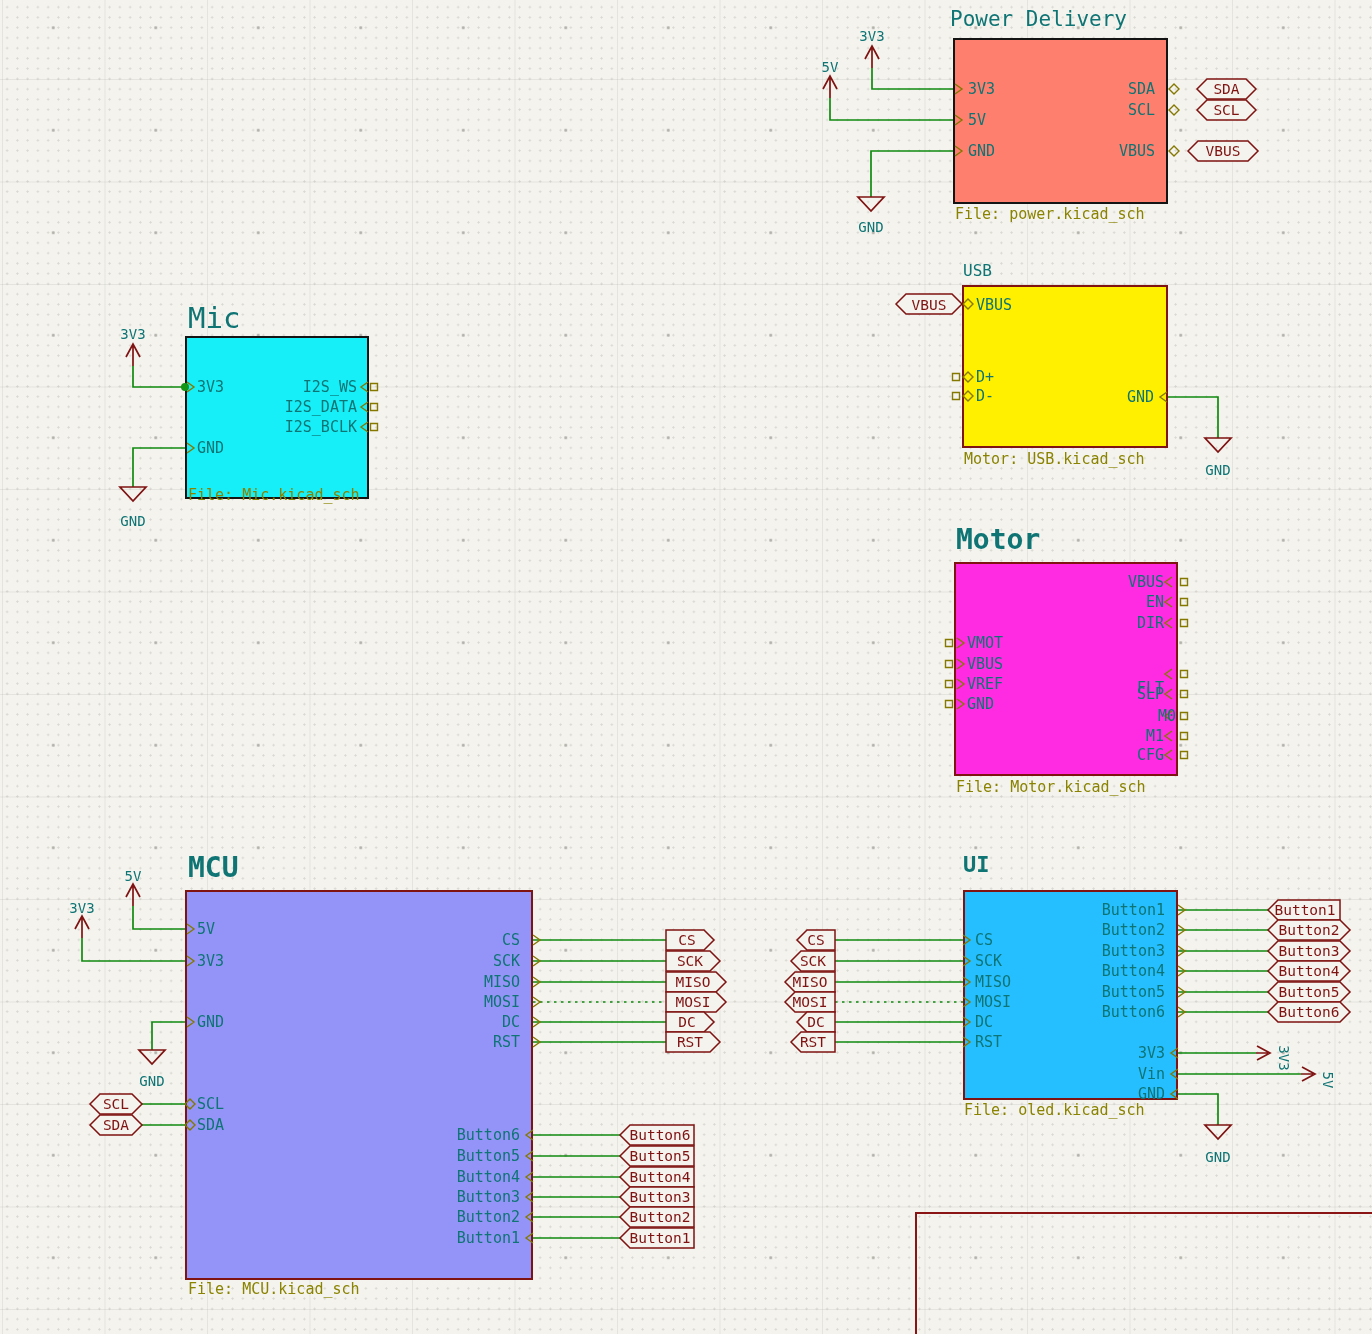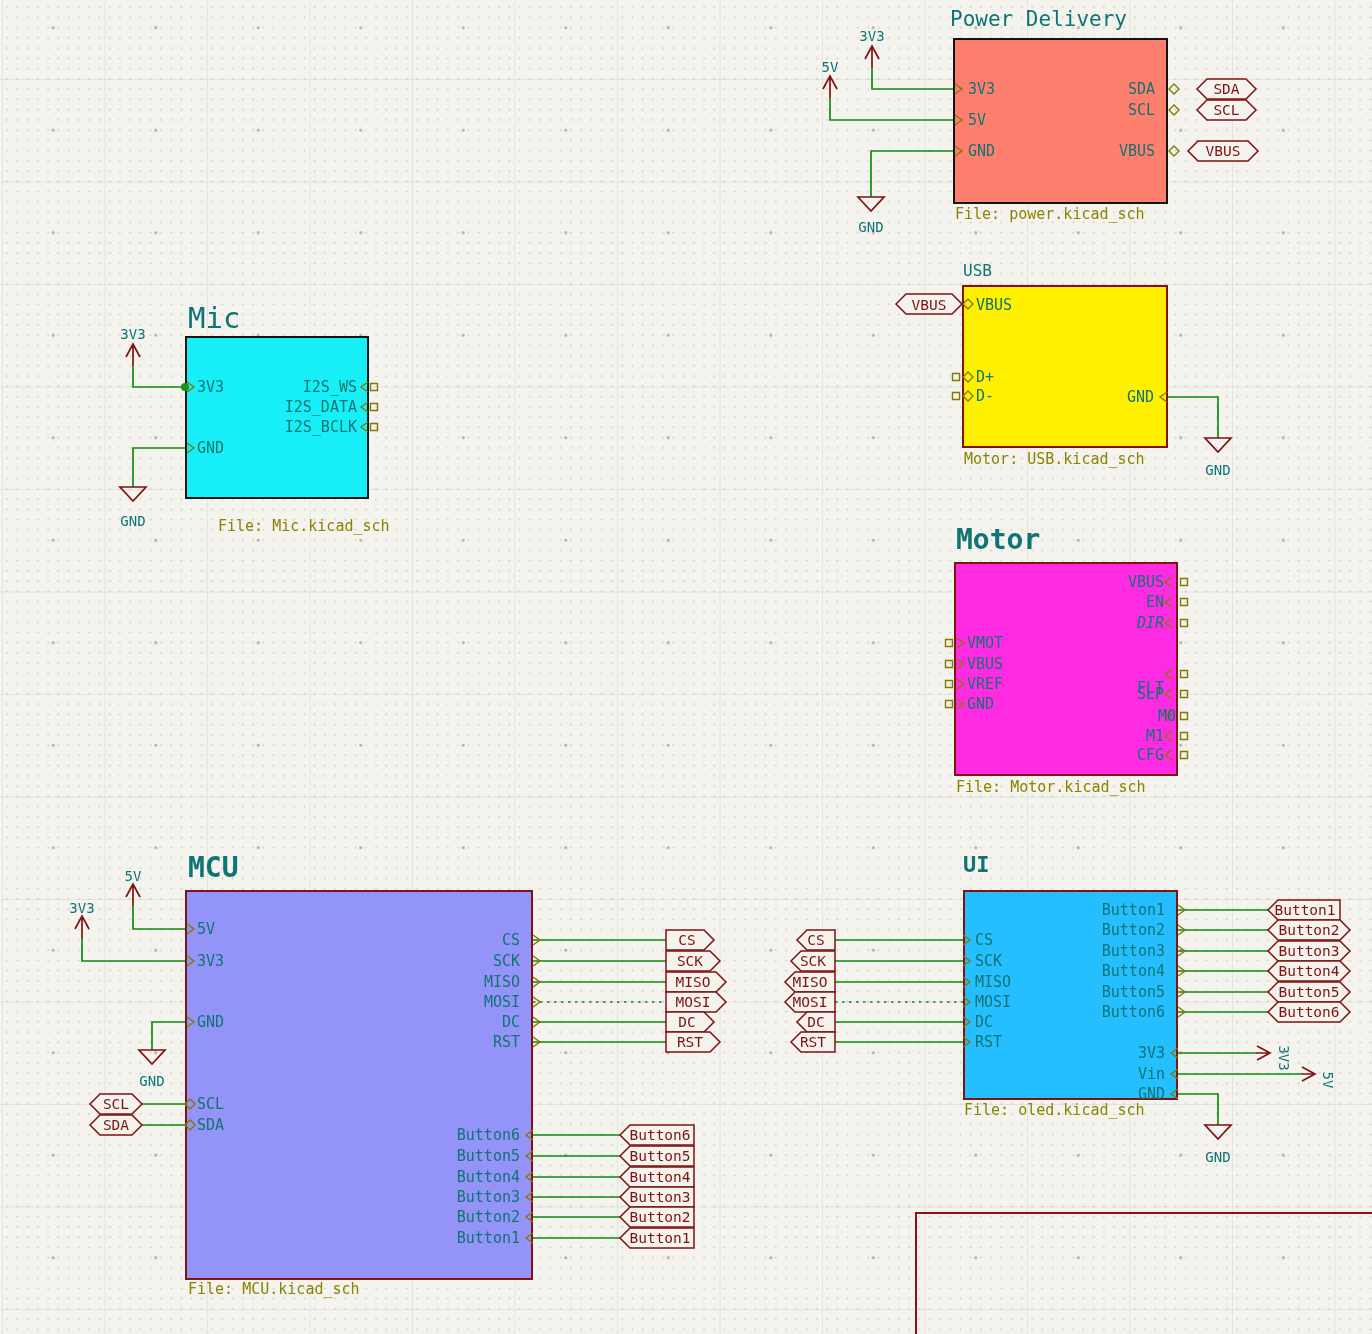--- a/index.html
+++ b/index.html
@@ -149,38 +149,38 @@
   <div class="title" style="left:963px;top:263px;font-size:16px;">USB</div>
   <div class="file" style="left:964px;top:451px;">Motor: USB.kicad_sch</div>
   <div class="pin" style="left:976px;top:297px;">VBUS</div>
   <div class="pin" style="left:976px;top:369px;">D+</div>
   <div class="pin" style="left:976px;top:388px;">D-</div>
   <div class="pin r" style="left:1060px;top:389px;width:94px;">GND</div>
   <div class="hlt" style="left:896px;top:297px;width:66px;">VBUS</div>
   <div class="pwr" style="left:1198px;top:462px;width:40px;">GND</div>
 
   <div class="title" style="left:188px;top:303px;font-size:29px;">Mic</div>
-  <div class="file" style="left:188px;top:518px;margin-left:30px;">File: Mic.kicad_sch</div>
+  <div class="file" style="left:188px;top:487px;">File: Mic.kicad_sch</div>
   <div class="pin" style="left:197px;top:379px;">3V3</div>
   <div class="pin" style="left:197px;top:440px;">GND</div>
   <div class="pin r" style="left:257px;top:379px;width:100px;">I2S_WS</div>
   <div class="pin r" style="left:257px;top:399px;width:100px;">I2S_DATA</div>
   <div class="pin r" style="left:257px;top:419px;width:100px;">I2S_BCLK</div>
   <div class="pwr" style="left:113px;top:326px;width:40px;">3V3</div>
   <div class="pwr" style="left:113px;top:513px;width:40px;">GND</div>
 
   <div class="title bold" style="left:956px;top:525px;font-size:28px;">Motor</div>
   <div class="file" style="left:956px;top:779px;">File: Motor.kicad_sch</div>
   <div class="pin" style="left:967px;top:635px;">VMOT</div>
   <div class="pin" style="left:967px;top:656px;">VBUS</div>
   <div class="pin" style="left:967px;top:676px;">VREF</div>
   <div class="pin" style="left:967px;top:696px;">GND</div>
   <div class="pin r" style="left:1064px;top:574px;width:100px;">VBUS</div>
   <div class="pin r" style="left:1064px;top:594px;width:100px;">EN</div>
-  <div class="pin r" style="left:1064px;top:615px;width:100px;font-style:italic;">DIR</div>
+  <div class="pin r" style="left:1064px;top:615px;width:100px;">DIR</div>
   <div class="pin r" style="left:1064px;top:680px;width:100px;">FLT</div>
   <div class="pin r" style="left:1064px;top:686px;width:100px;">SLP</div>
   <div class="pin r" style="left:1076px;top:708px;width:100px;">M0</div>
   <div class="pin r" style="left:1064px;top:728px;width:100px;">M1</div>
   <div class="pin r" style="left:1064px;top:747px;width:100px;">CFG</div>
 
   <div class="title bold" style="left:188px;top:853px;font-size:28px;">MCU</div>
   <div class="file" style="left:188px;top:1281px;">File: MCU.kicad_sch</div>
   <div class="pin" style="left:197px;top:921px;">5V</div>
   <div class="pin" style="left:197px;top:953px;">3V3</div>

